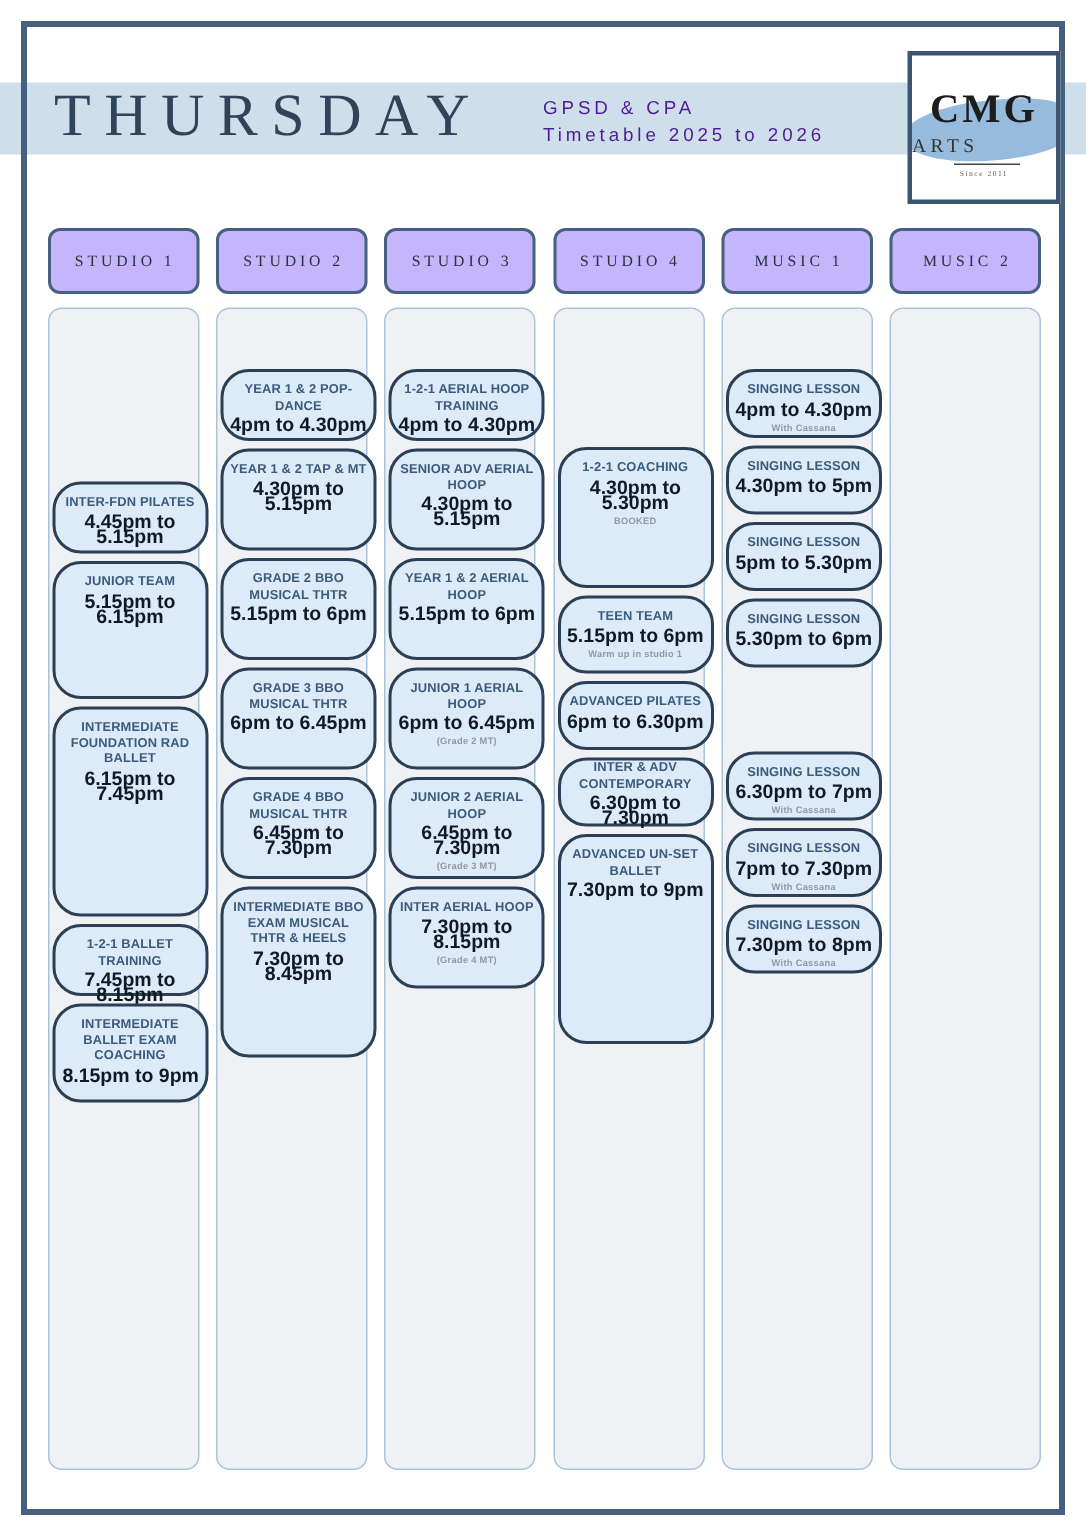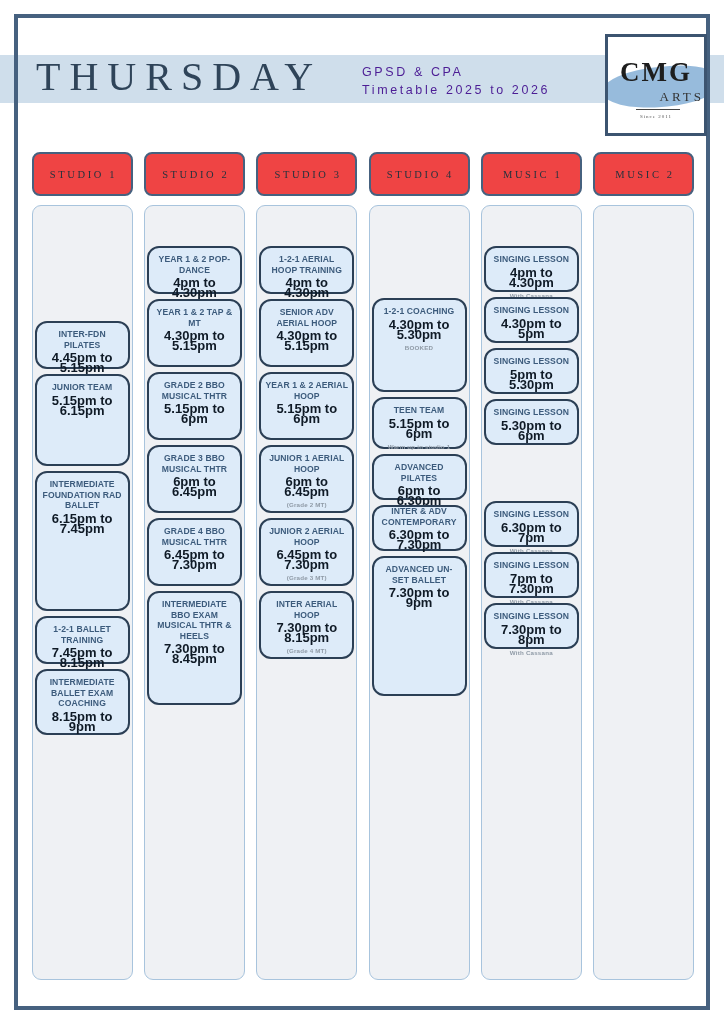--- a/index.html
+++ b/index.html
@@ -92,21 +92,21 @@
     font-family: "Liberation Serif", serif;
     font-weight: bold;
     font-size: 27px;
     letter-spacing: 2px;
     color: #1d1d1d;
   }
   .logo-arts {
     position: absolute;
     left: 0; top: 52px;
     width: 100%;
-    text-align: right;
+    text-align: left;
     font-family: "Liberation Serif", serif;
     font-size: 13px;
     letter-spacing: 3px;
     color: #333333;
   }
   .logo-rule {
     position: absolute;
     left: 28px; top: 72px;
     width: 44px; height: 1px;
     background: #444;
@@ -135,21 +135,21 @@
     display: flex;
     flex-direction: column;
     align-items: center;
   }
   .col-head {
     width: 101px;
     height: 44px;
     box-sizing: border-box;
     border: 2.5px solid #46617f;
     border-radius: 8px;
-    background: #ef4444;
+    background: #c4b5fd;
     display: flex;
     align-items: center;
     justify-content: center;
     font-family: "Liberation Serif", serif;
     font-size: 10.5px;
     letter-spacing: 2.6px;
     color: #27323d;
     text-indent: 2.6px;
   }
   .col-body {
@@ -162,24 +162,24 @@
     background: #eff1f4;
     padding: 5px 2px 8px 2px;
     display: flex;
     flex-direction: column;
     gap: 5px;
   }
 
   
   .card {
     box-sizing: border-box;
-    width: 95px;
+    width: 104px;
     margin: 0 auto;
     border: 2.5px solid #2b3f55;
-    border-radius: 12px;
+    border-radius: 19px;
     background: #ddebf9;
     padding: 6px 4px 6px 4px;
     text-align: center;
     display: flex;
     flex-direction: column;
     justify-content: flex-start;
   }
   .card-name {
     font-size: 8.6px;
     font-weight: bold;

